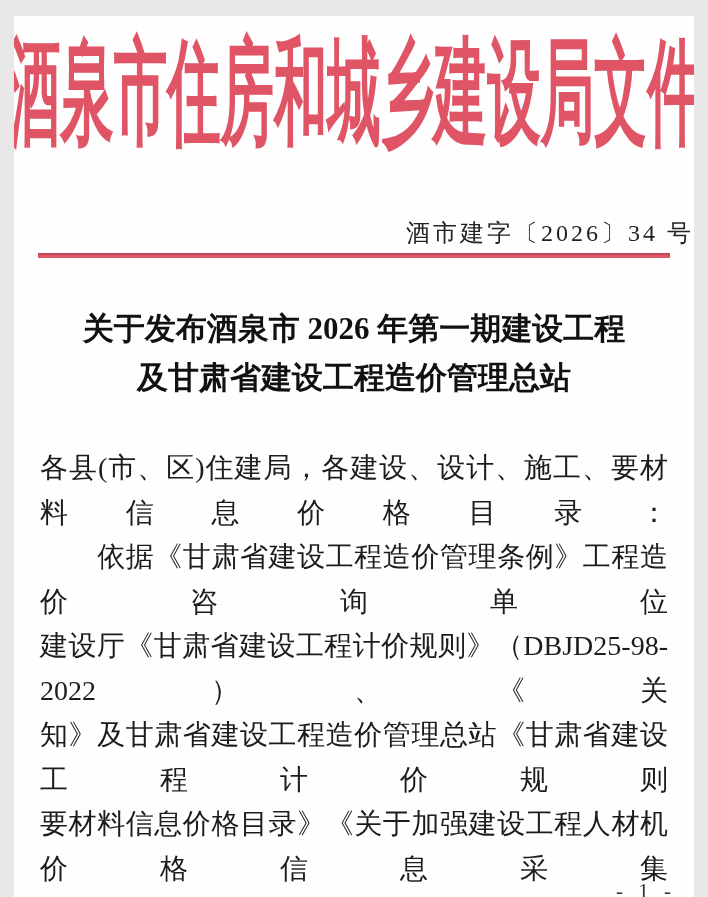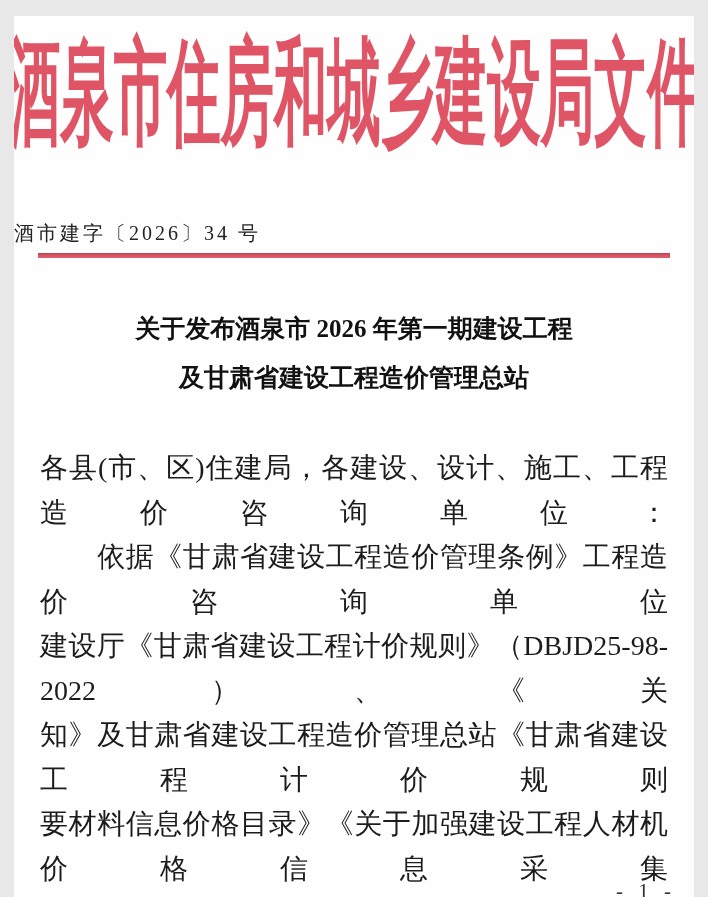--- a/index.html
+++ b/index.html
@@ -32,38 +32,38 @@
     font-weight: bold;
     color: #e05566;
     white-space: nowrap;
     transform: scaleX(0.46);
     transform-origin: center center;
     letter-spacing: 0;
   }
   
   .doc-number {
     margin-top: 56px;
-    text-align: left;
-    font-size: 20px;
+    text-align: right;
+    font-size: 24px;
     line-height: 30px;
     letter-spacing: 3px;
     color: #222222;
   }
   
   .red-divider {
     margin: 5px 24px 0 24px;
     height: 5px;
     background: linear-gradient(180deg, #b04152 0%, #d8525f 45%, #e06070 100%);
   }
   
   .doc-title {
     margin-top: 46px;
     text-align: center;
     font-weight: bold;
-    font-size: 25px;
+    font-size: 31px;
     line-height: 49px;
     color: #111111;
   }
   
   .body-block {
     margin: 44px 26px 0 26px;
     font-size: 28px;
     line-height: 44.5px;
     color: #1c1c1c;
   }
@@ -98,21 +98,21 @@
   <div class="doc-number">酒市建字〔2026〕34 号</div>
 
   <div class="red-divider"></div>
 
   <div class="doc-title">
     <div class="doc-title-line">关于发布酒泉市 2026 年第一期建设工程</div>
     <div class="doc-title-line">及甘肃省建设工程造价管理总站</div>
   </div>
 
   <div class="body-block">
-      <div class="body-line fill">各县(市、区)住建局，各建设、设计、施工、工程造价咨询单位：</div>
+      <div class="body-line fill">各县(市、区)住建局，各建设、设计、施工、要材料信息价格目录：</div>
       <div class="body-line fill">　　依据《甘肃省建设工程造价管理条例》工程造价咨询单位</div>
       <div class="body-line fill">建设厅《甘肃省建设工程计价规则》（DBJD25-98-2022）、《关</div>
       <div class="body-line fill">知》及甘肃省建设工程造价管理总站《甘肃省建设工程计价规则</div>
       <div class="body-line fill">要材料信息价格目录》《关于加强建设工程人材机价格信息采集</div>
     </div>
 
   <div class="page-number">- 1 -</div>
 
 </div>
 

